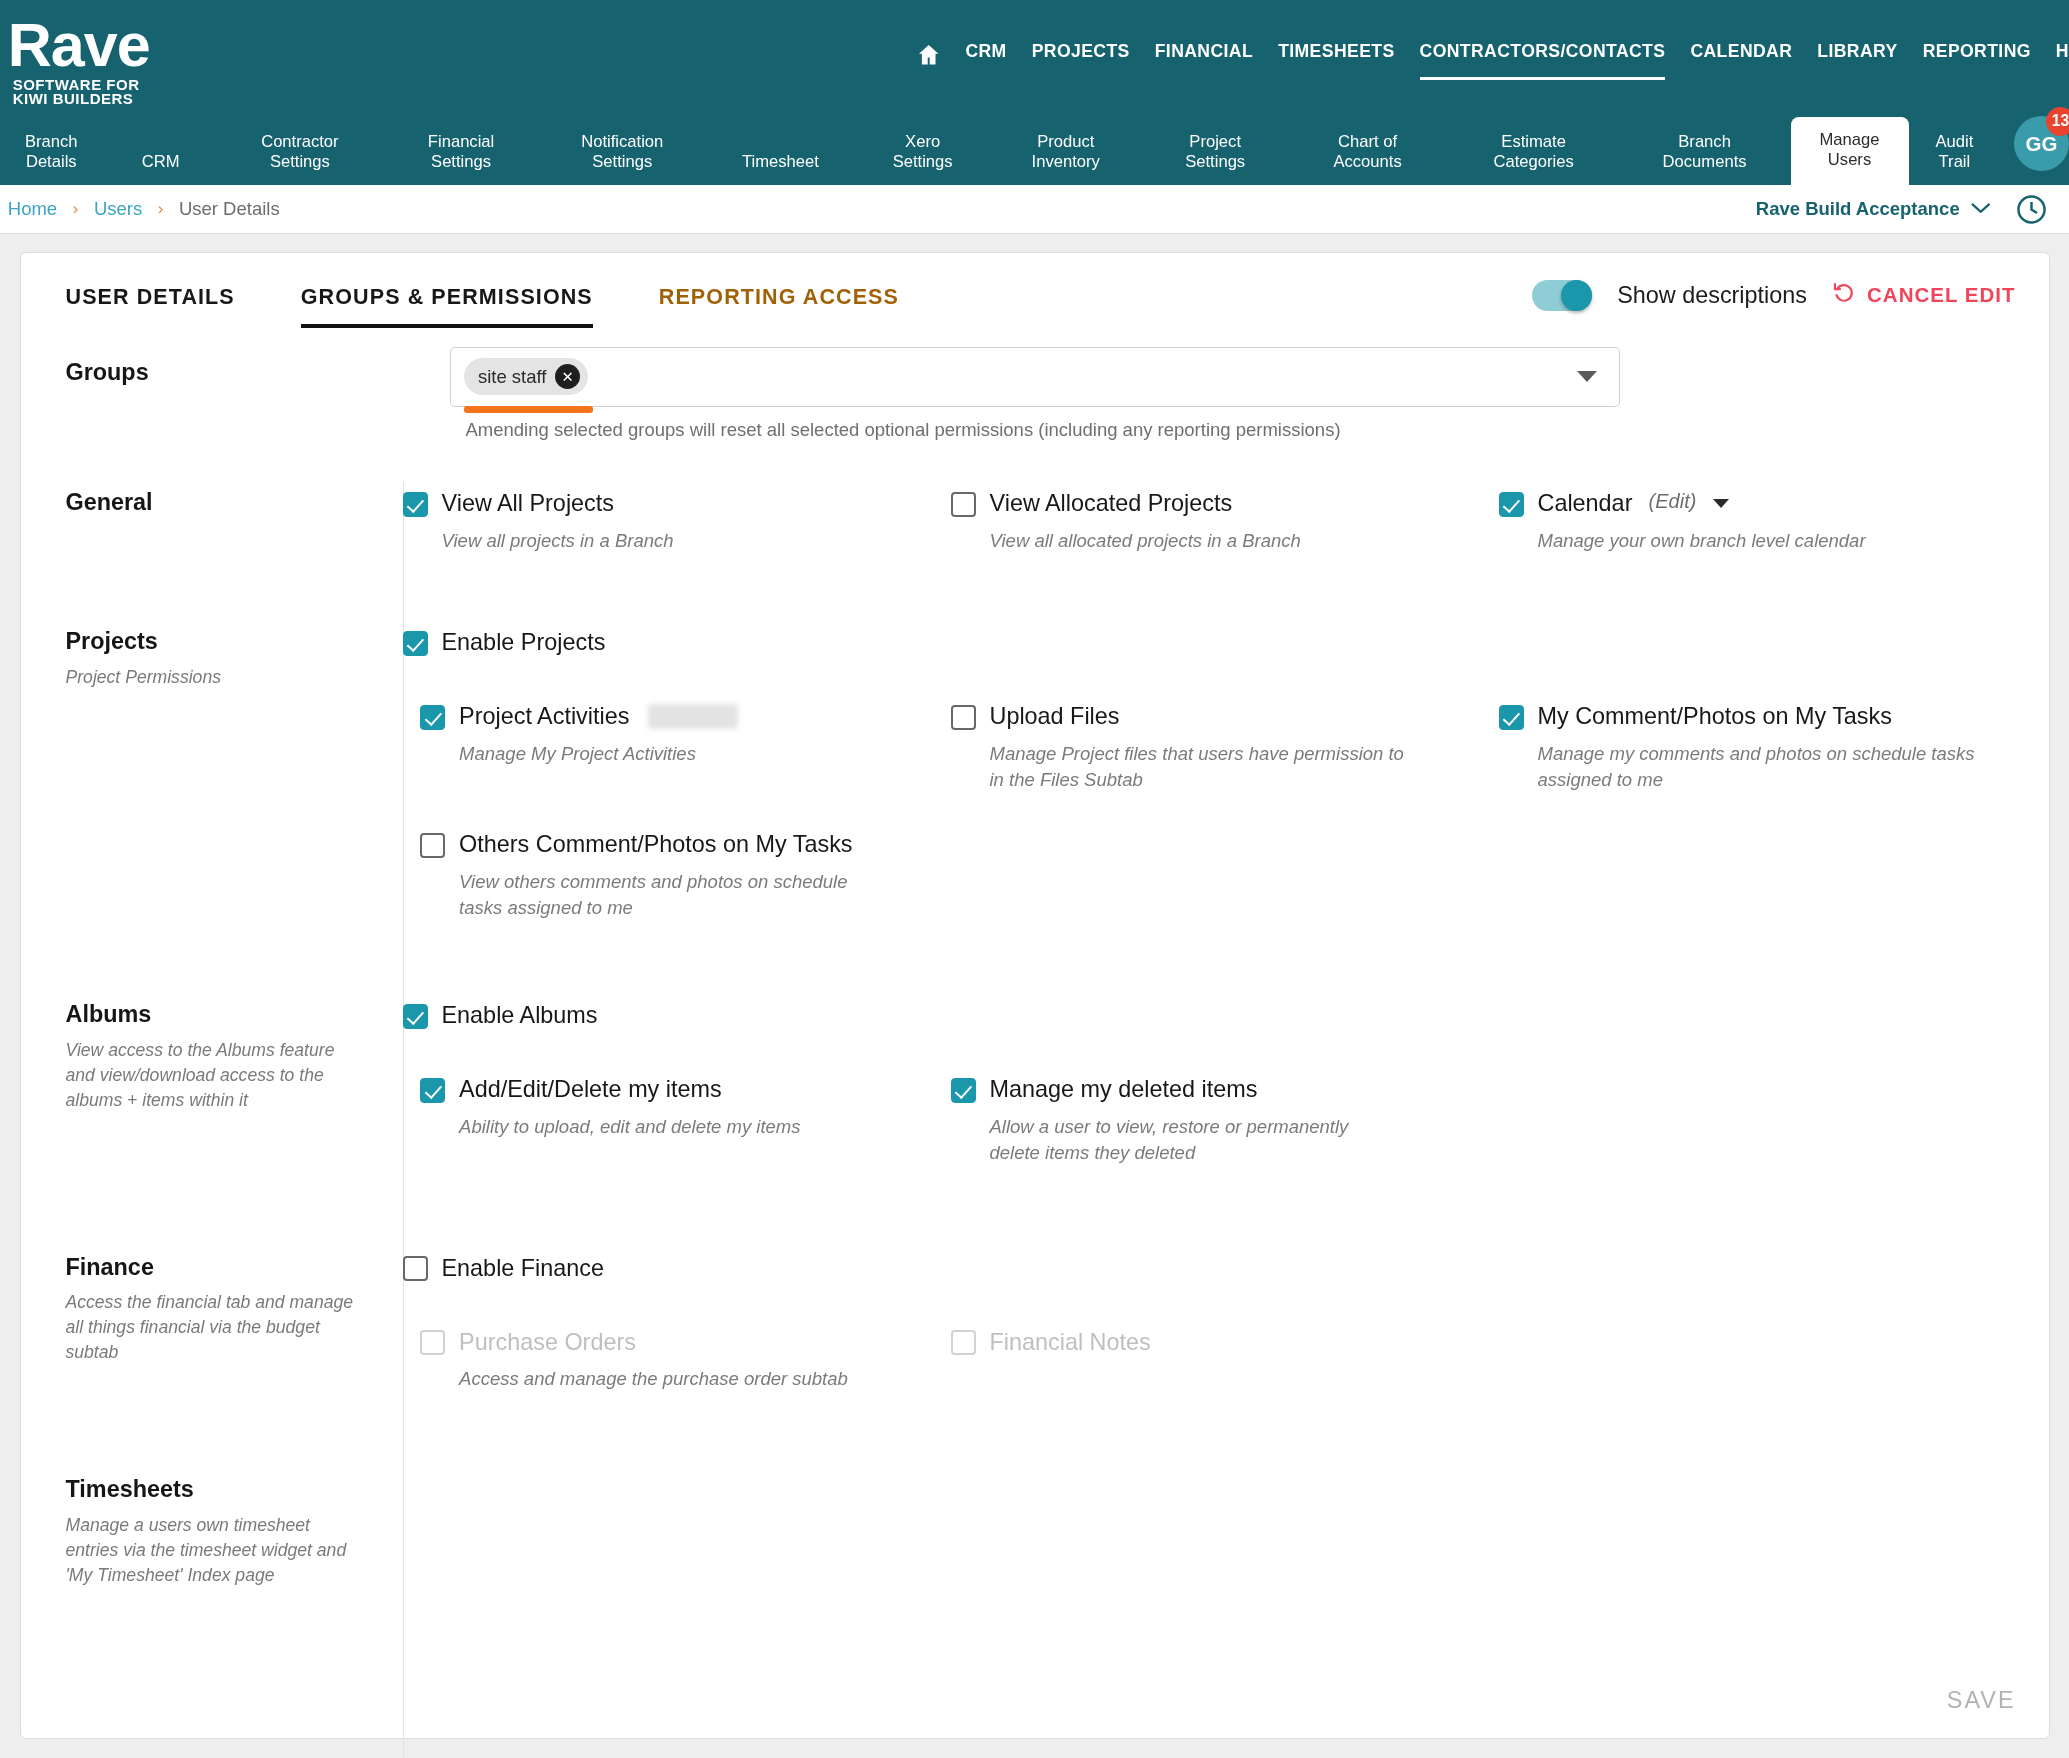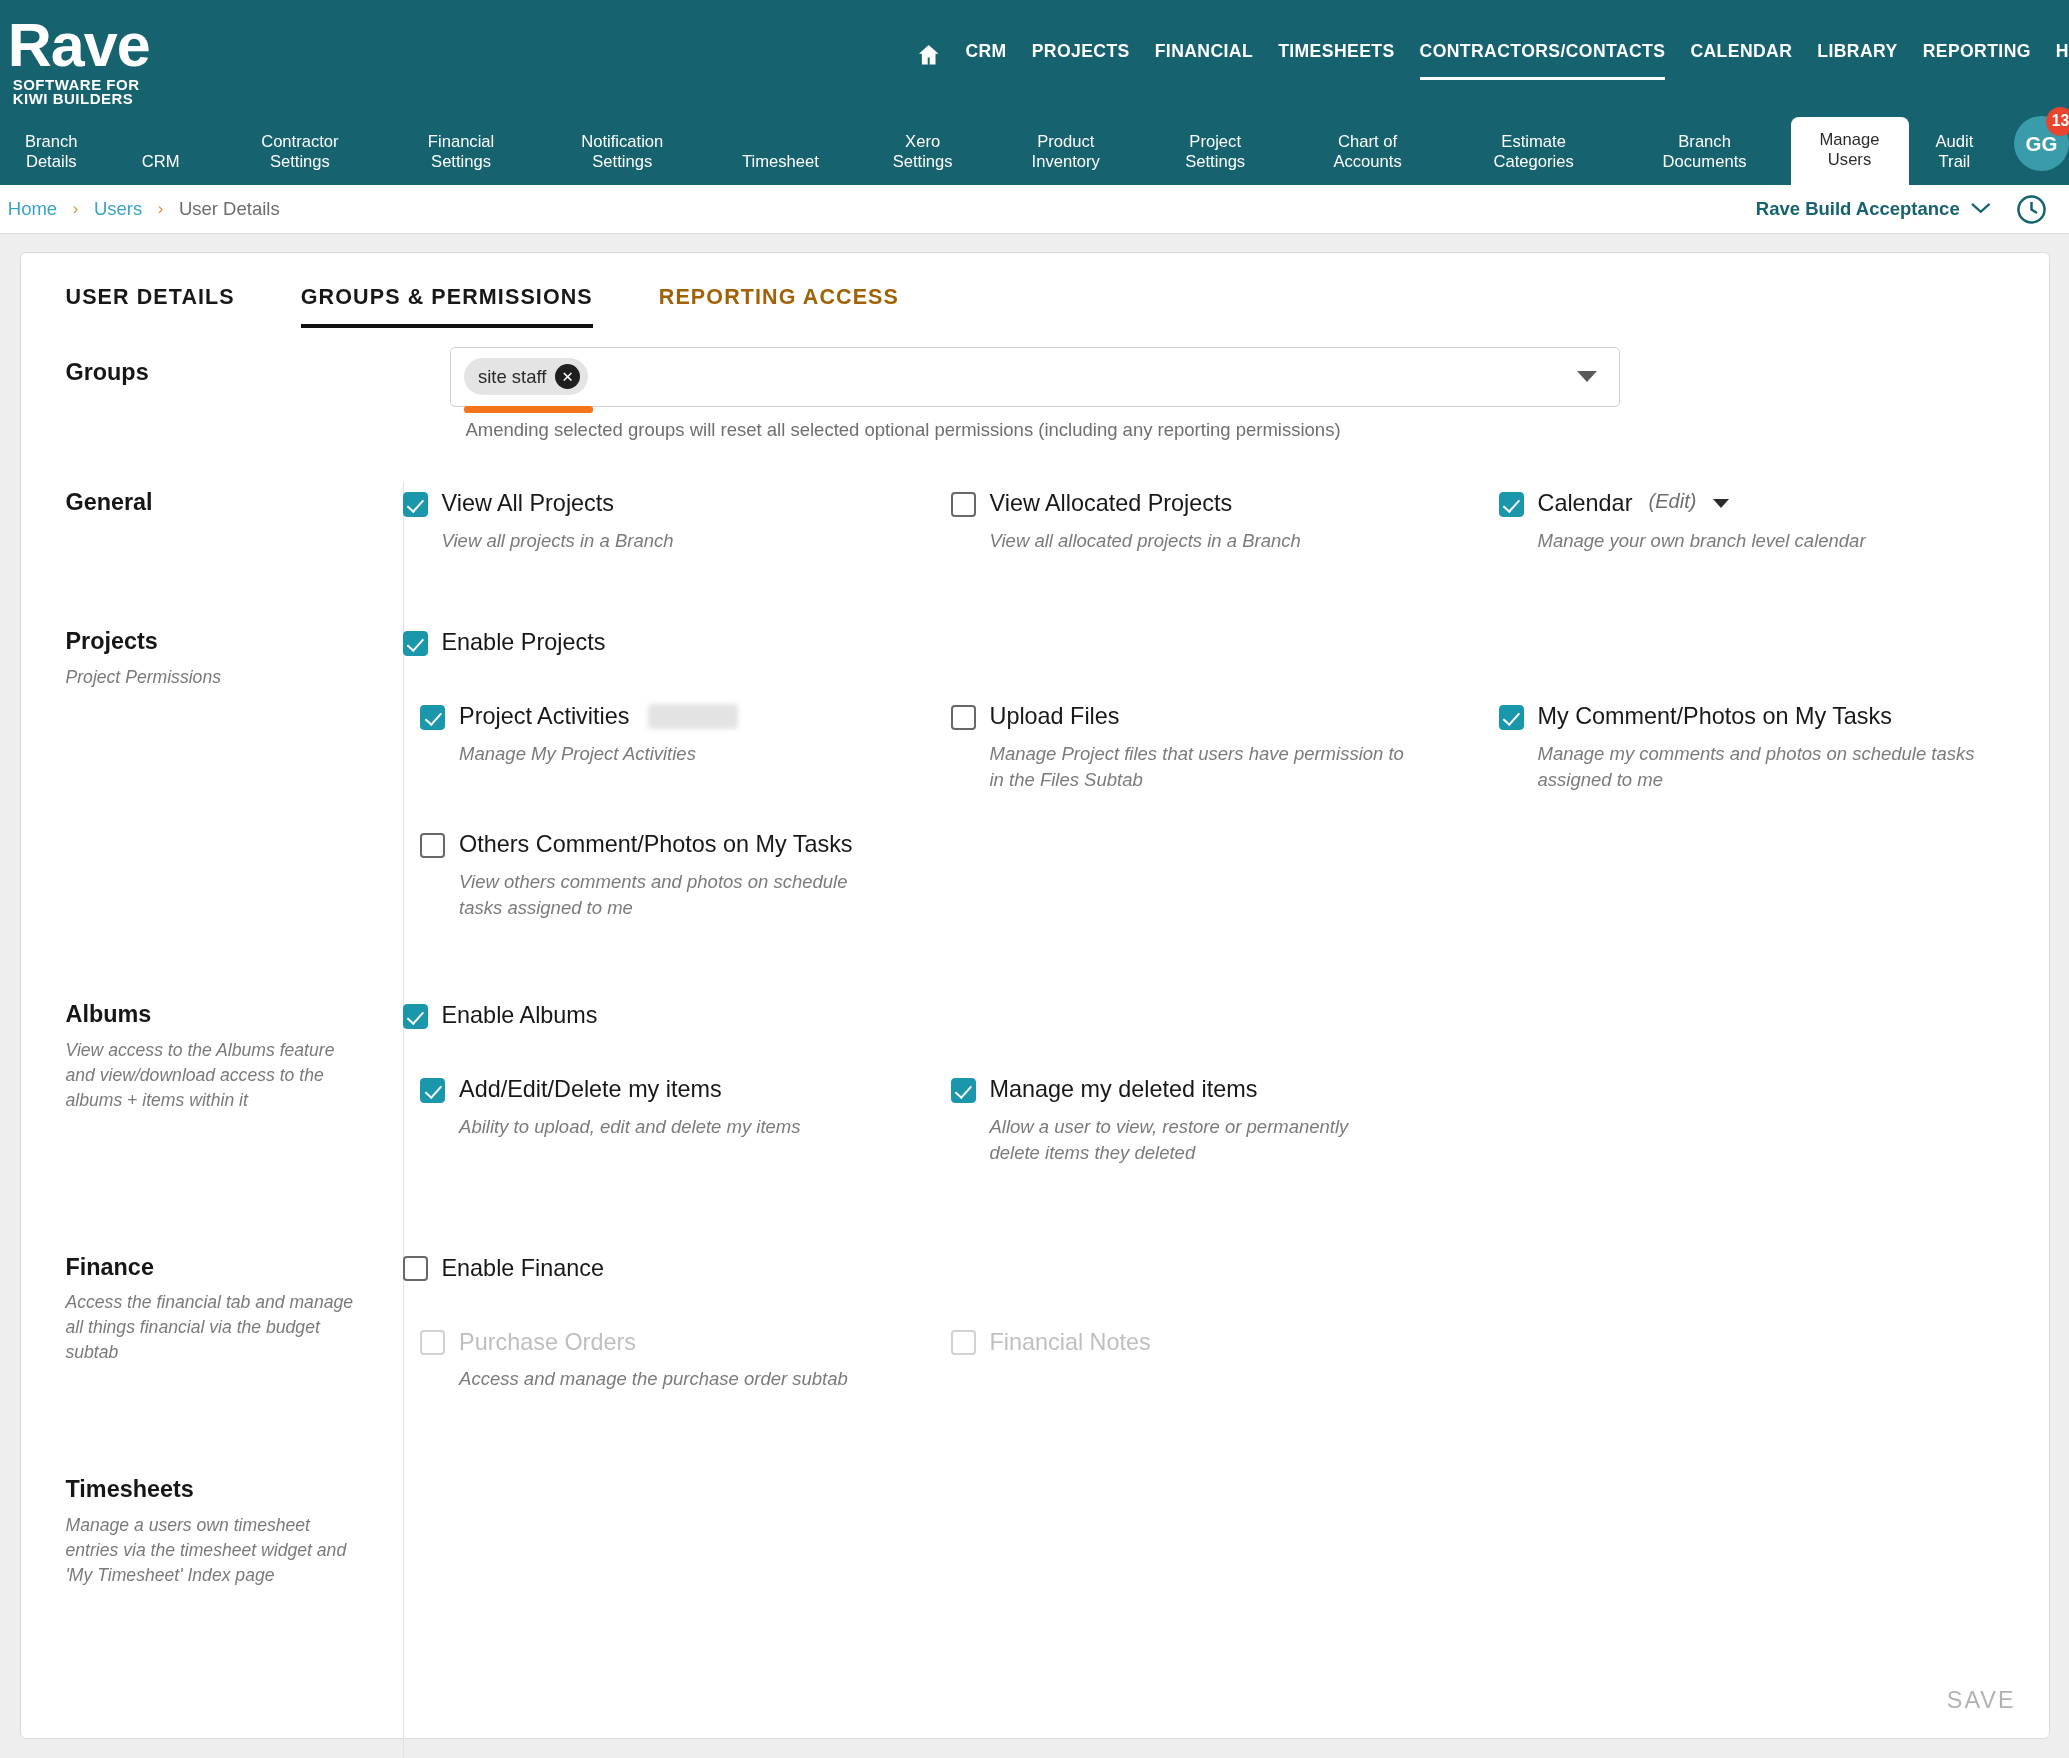--- a/index.html
+++ b/index.html
@@ -532,20 +532,35 @@
 <div class="pagebg">
   <div class="card">
 
     <div class="card-head">
       <div class="tabs">
         <div class="tab">USER DETAILS</div>
         <div class="tab active">GROUPS &amp; PERMISSIONS</div>
         <div class="tab disabled">REPORTING ACCESS</div>
       </div>
 
+      <div class="head-right">
+        <div class="toggle">
+          <div class="knob"></div>
+        </div>
+        <div class="toggle-label">Show descriptions</div>
+        <div class="cancel-edit">
+          <span>
+            <svg viewBox="0 0 24 24" fill="none" stroke="currentColor" stroke-width="2.2" stroke-linecap="round">
+              <path d="M5.5 8 A8 8 0 1 1 4.6 14.4"></path>
+                <path d="M3 3.2 V8.4 H8.2"></path>
+            </svg>
+          </span>
+          <span>CANCEL EDIT</span>
+        </div>
+      </div>
     </div>
 
     <div class="groups-row">
       <div class="sec-label groups-label">Groups</div>
 
       <div class="select-box">
         <div class="chip">
           <span>site staff</span>
           <span class="chip-x">✕</span>
           <span class="chip-underline"></span>

